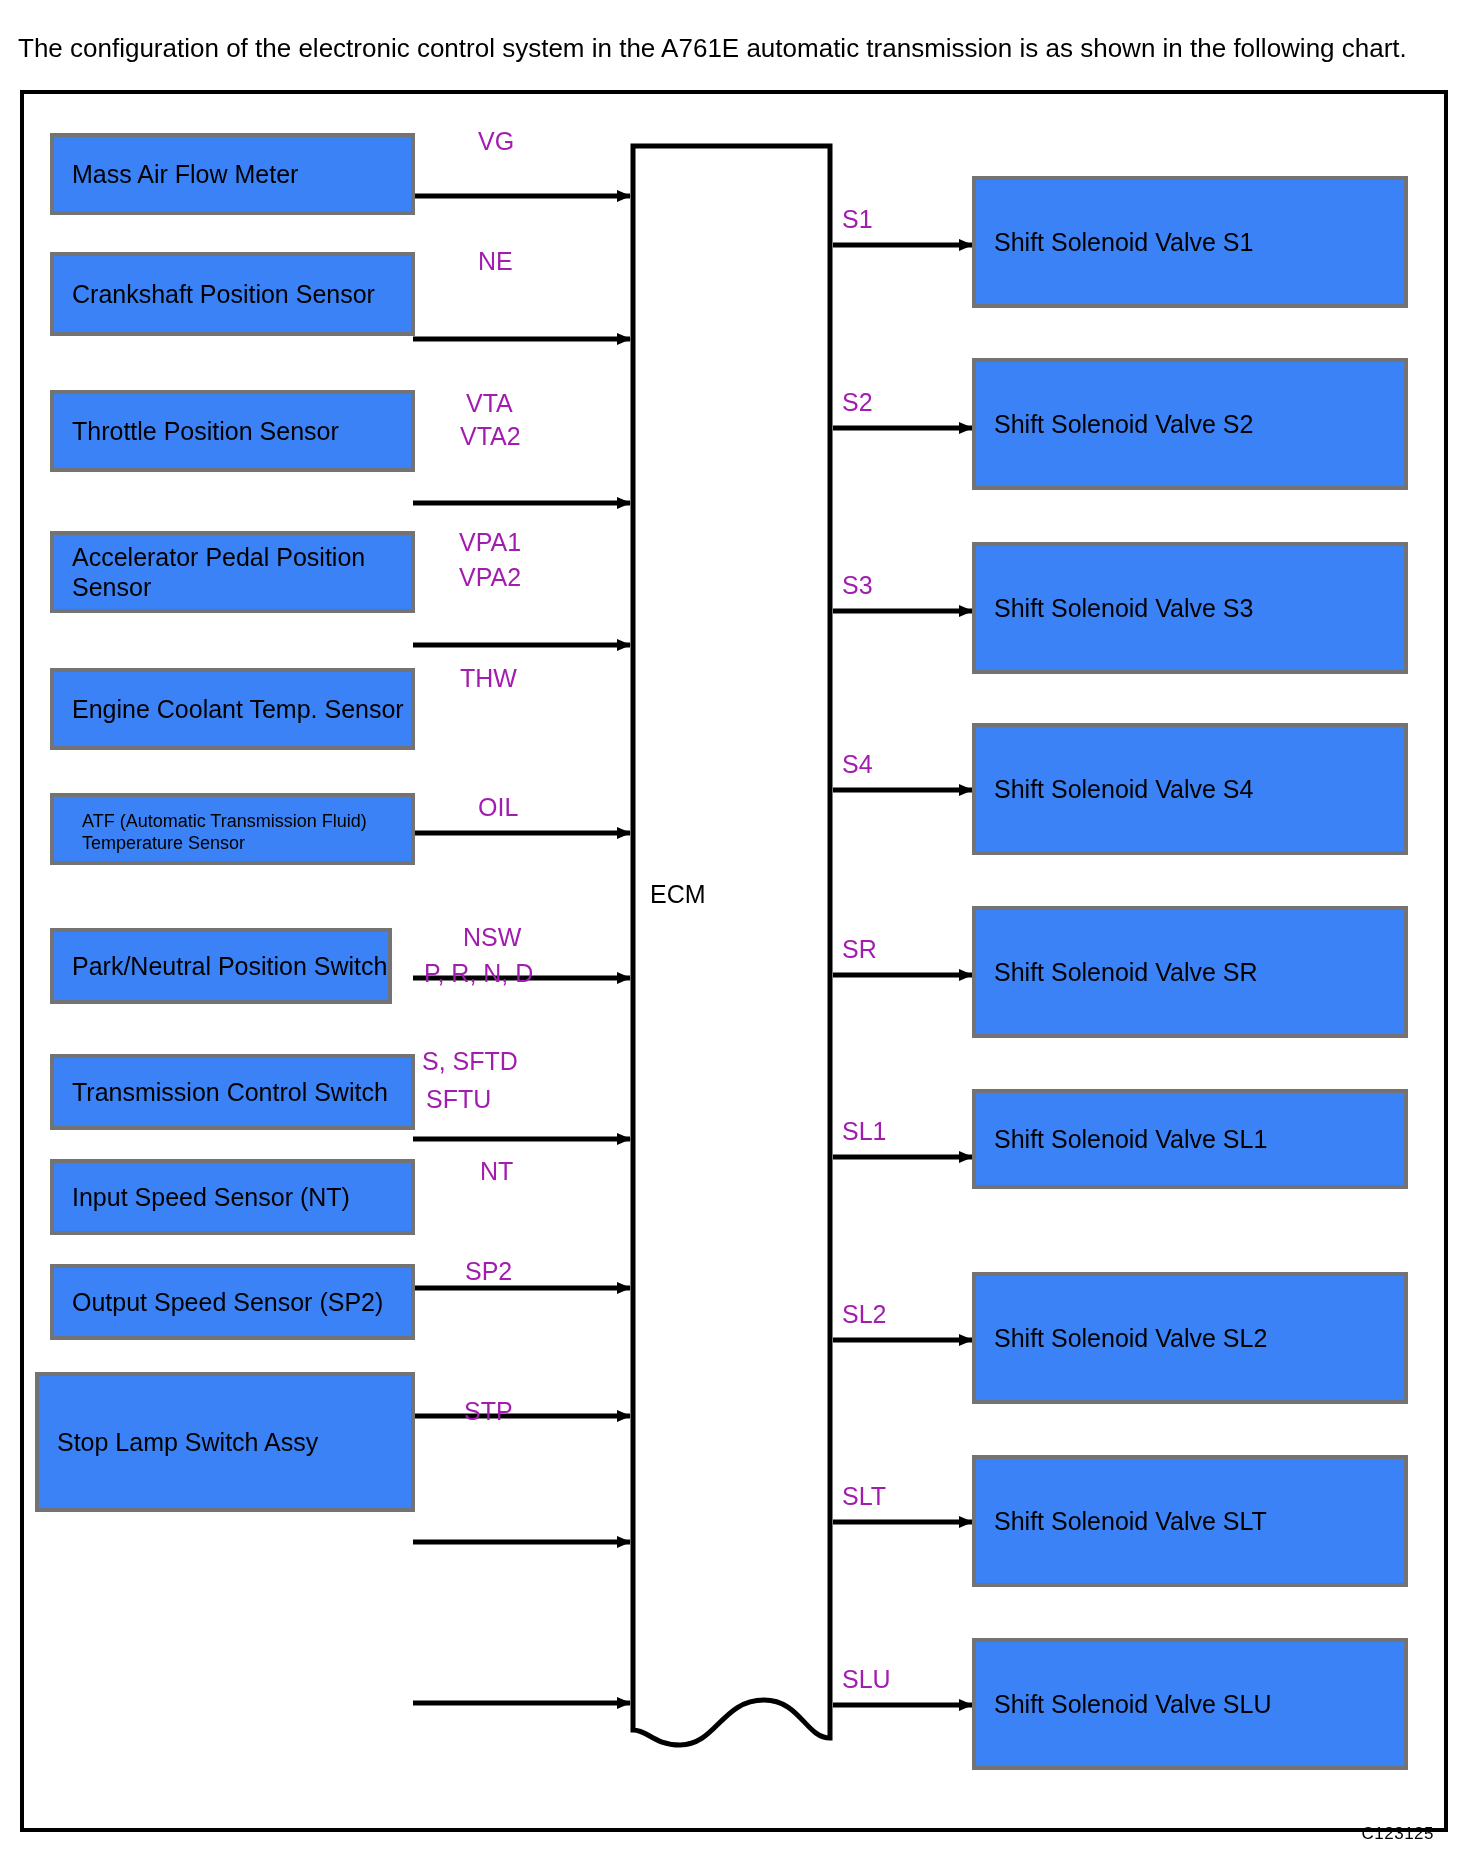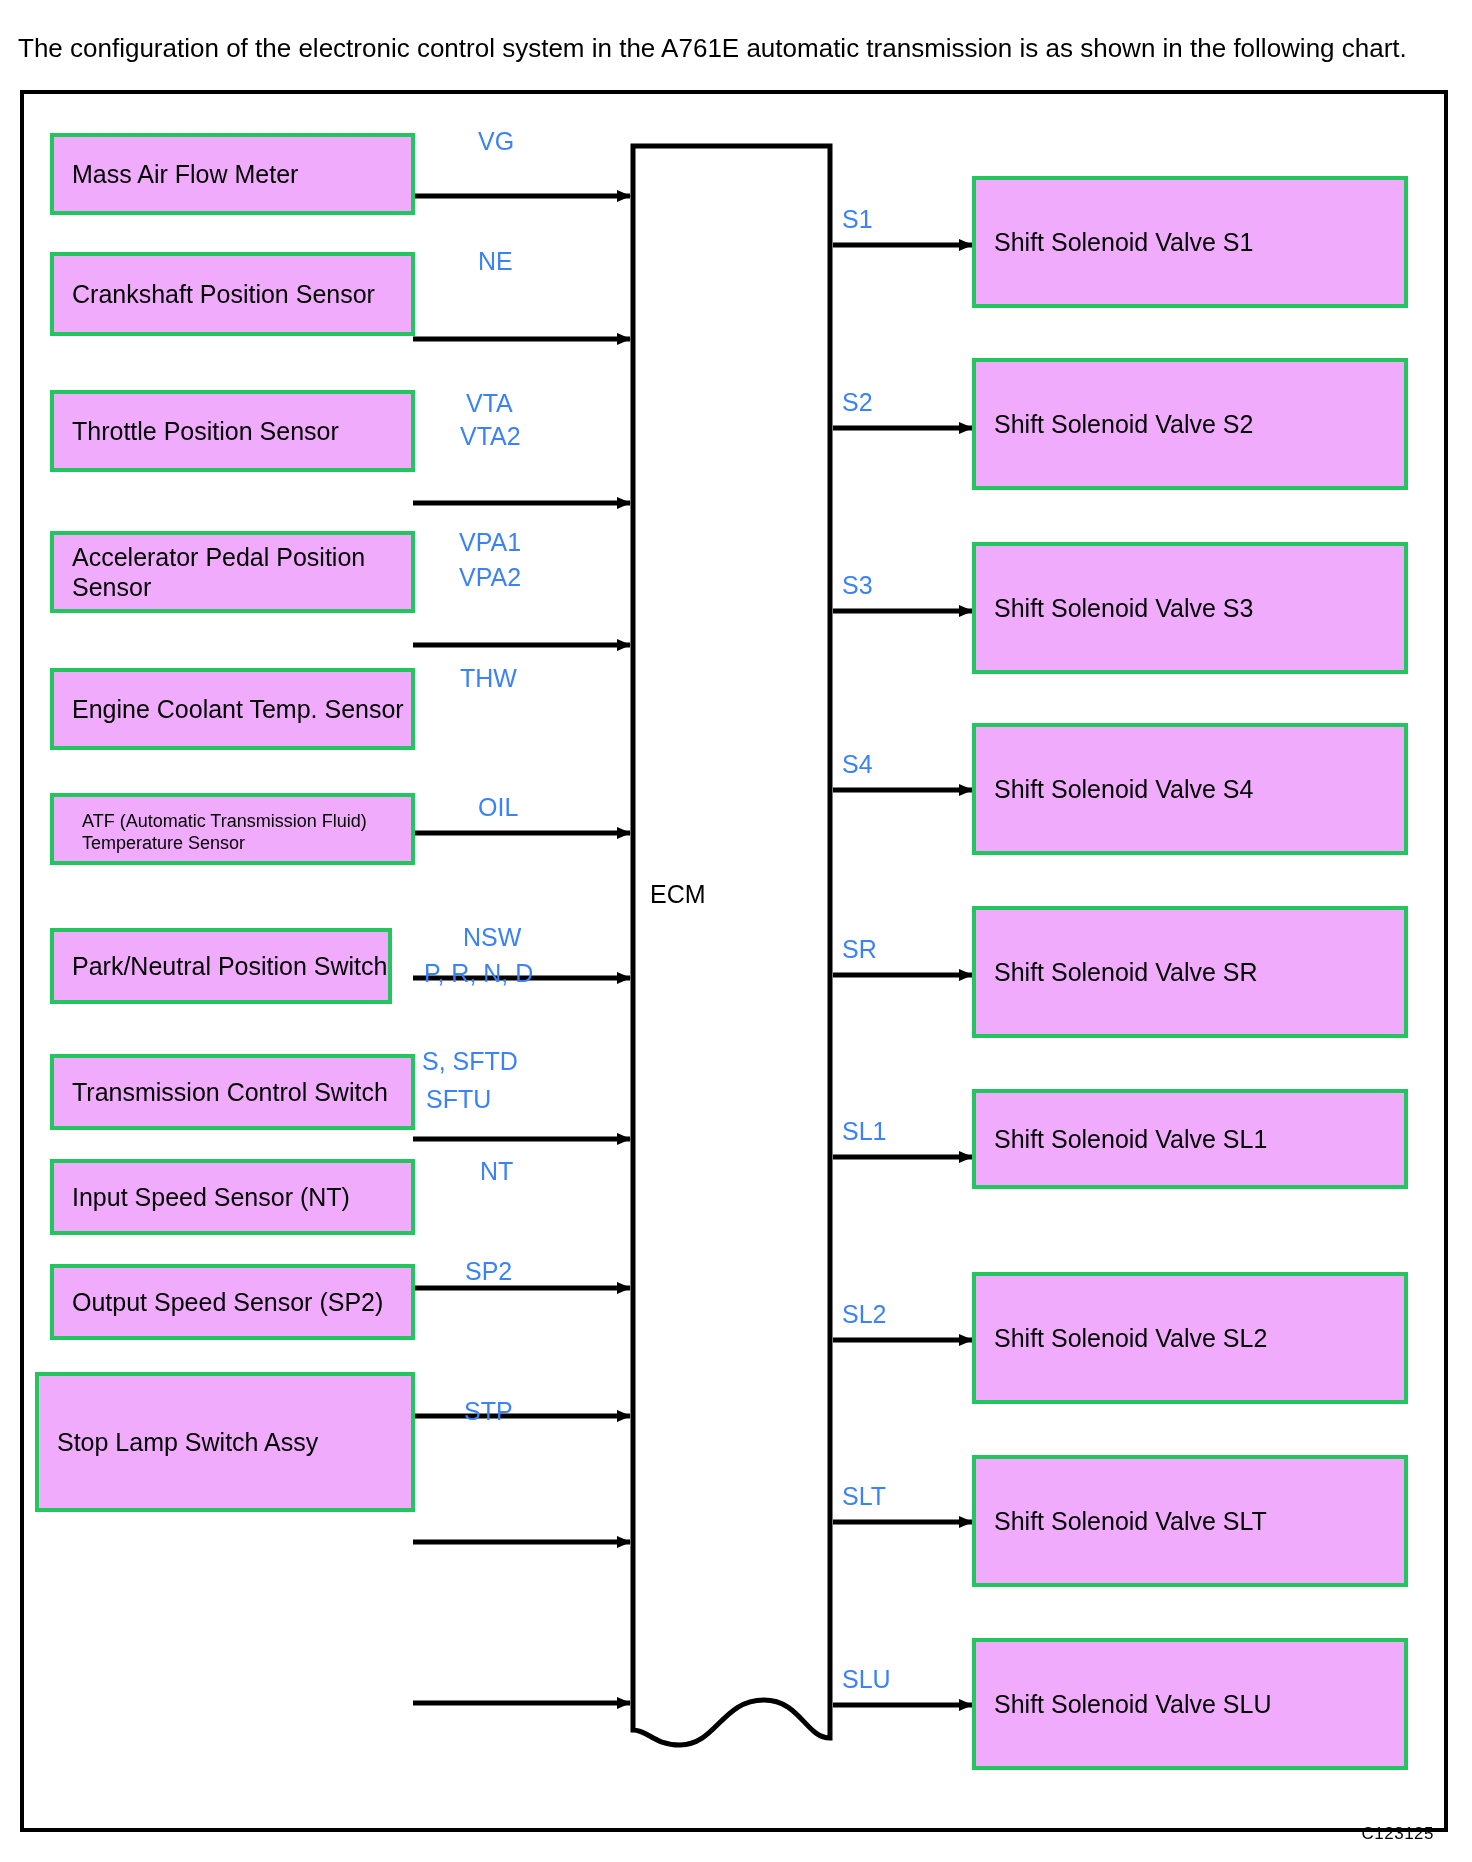--- a/index.html
+++ b/index.html
@@ -44,22 +44,22 @@
   #wires {
     position: absolute;
     left: 0;
     top: 0;
     width: 1472px;
     height: 1862px;
     pointer-events: none;
   }
   .node {
     position: absolute;
-    border: 4px solid #22c55e;
-    background: #f0abfc;
+    border: 4px solid #737373;
+    background: #3b82f6;
     box-sizing: border-box;
     display: flex;
     align-items: center;
   }
   .node .node-label {
     font-size: 25px;
     line-height: 1.22;
     padding-left: 18px;
     color: #000;
   }
@@ -70,21 +70,21 @@
   .node.small {
     align-items: flex-start;
   }
   .node.small .node-label {
     padding-top: 14px;
   }
   .sig {
     position: absolute;
     font-size: 25px;
     line-height: 1.1;
-    color: #3b82f6;
+    color: #a21caf;
     white-space: nowrap;
   }
   .ecm-label {
     position: absolute;
     font-size: 25px;
     color: #000;
     left: 650px;
     top: 880px;
   }
   .doc-code {

